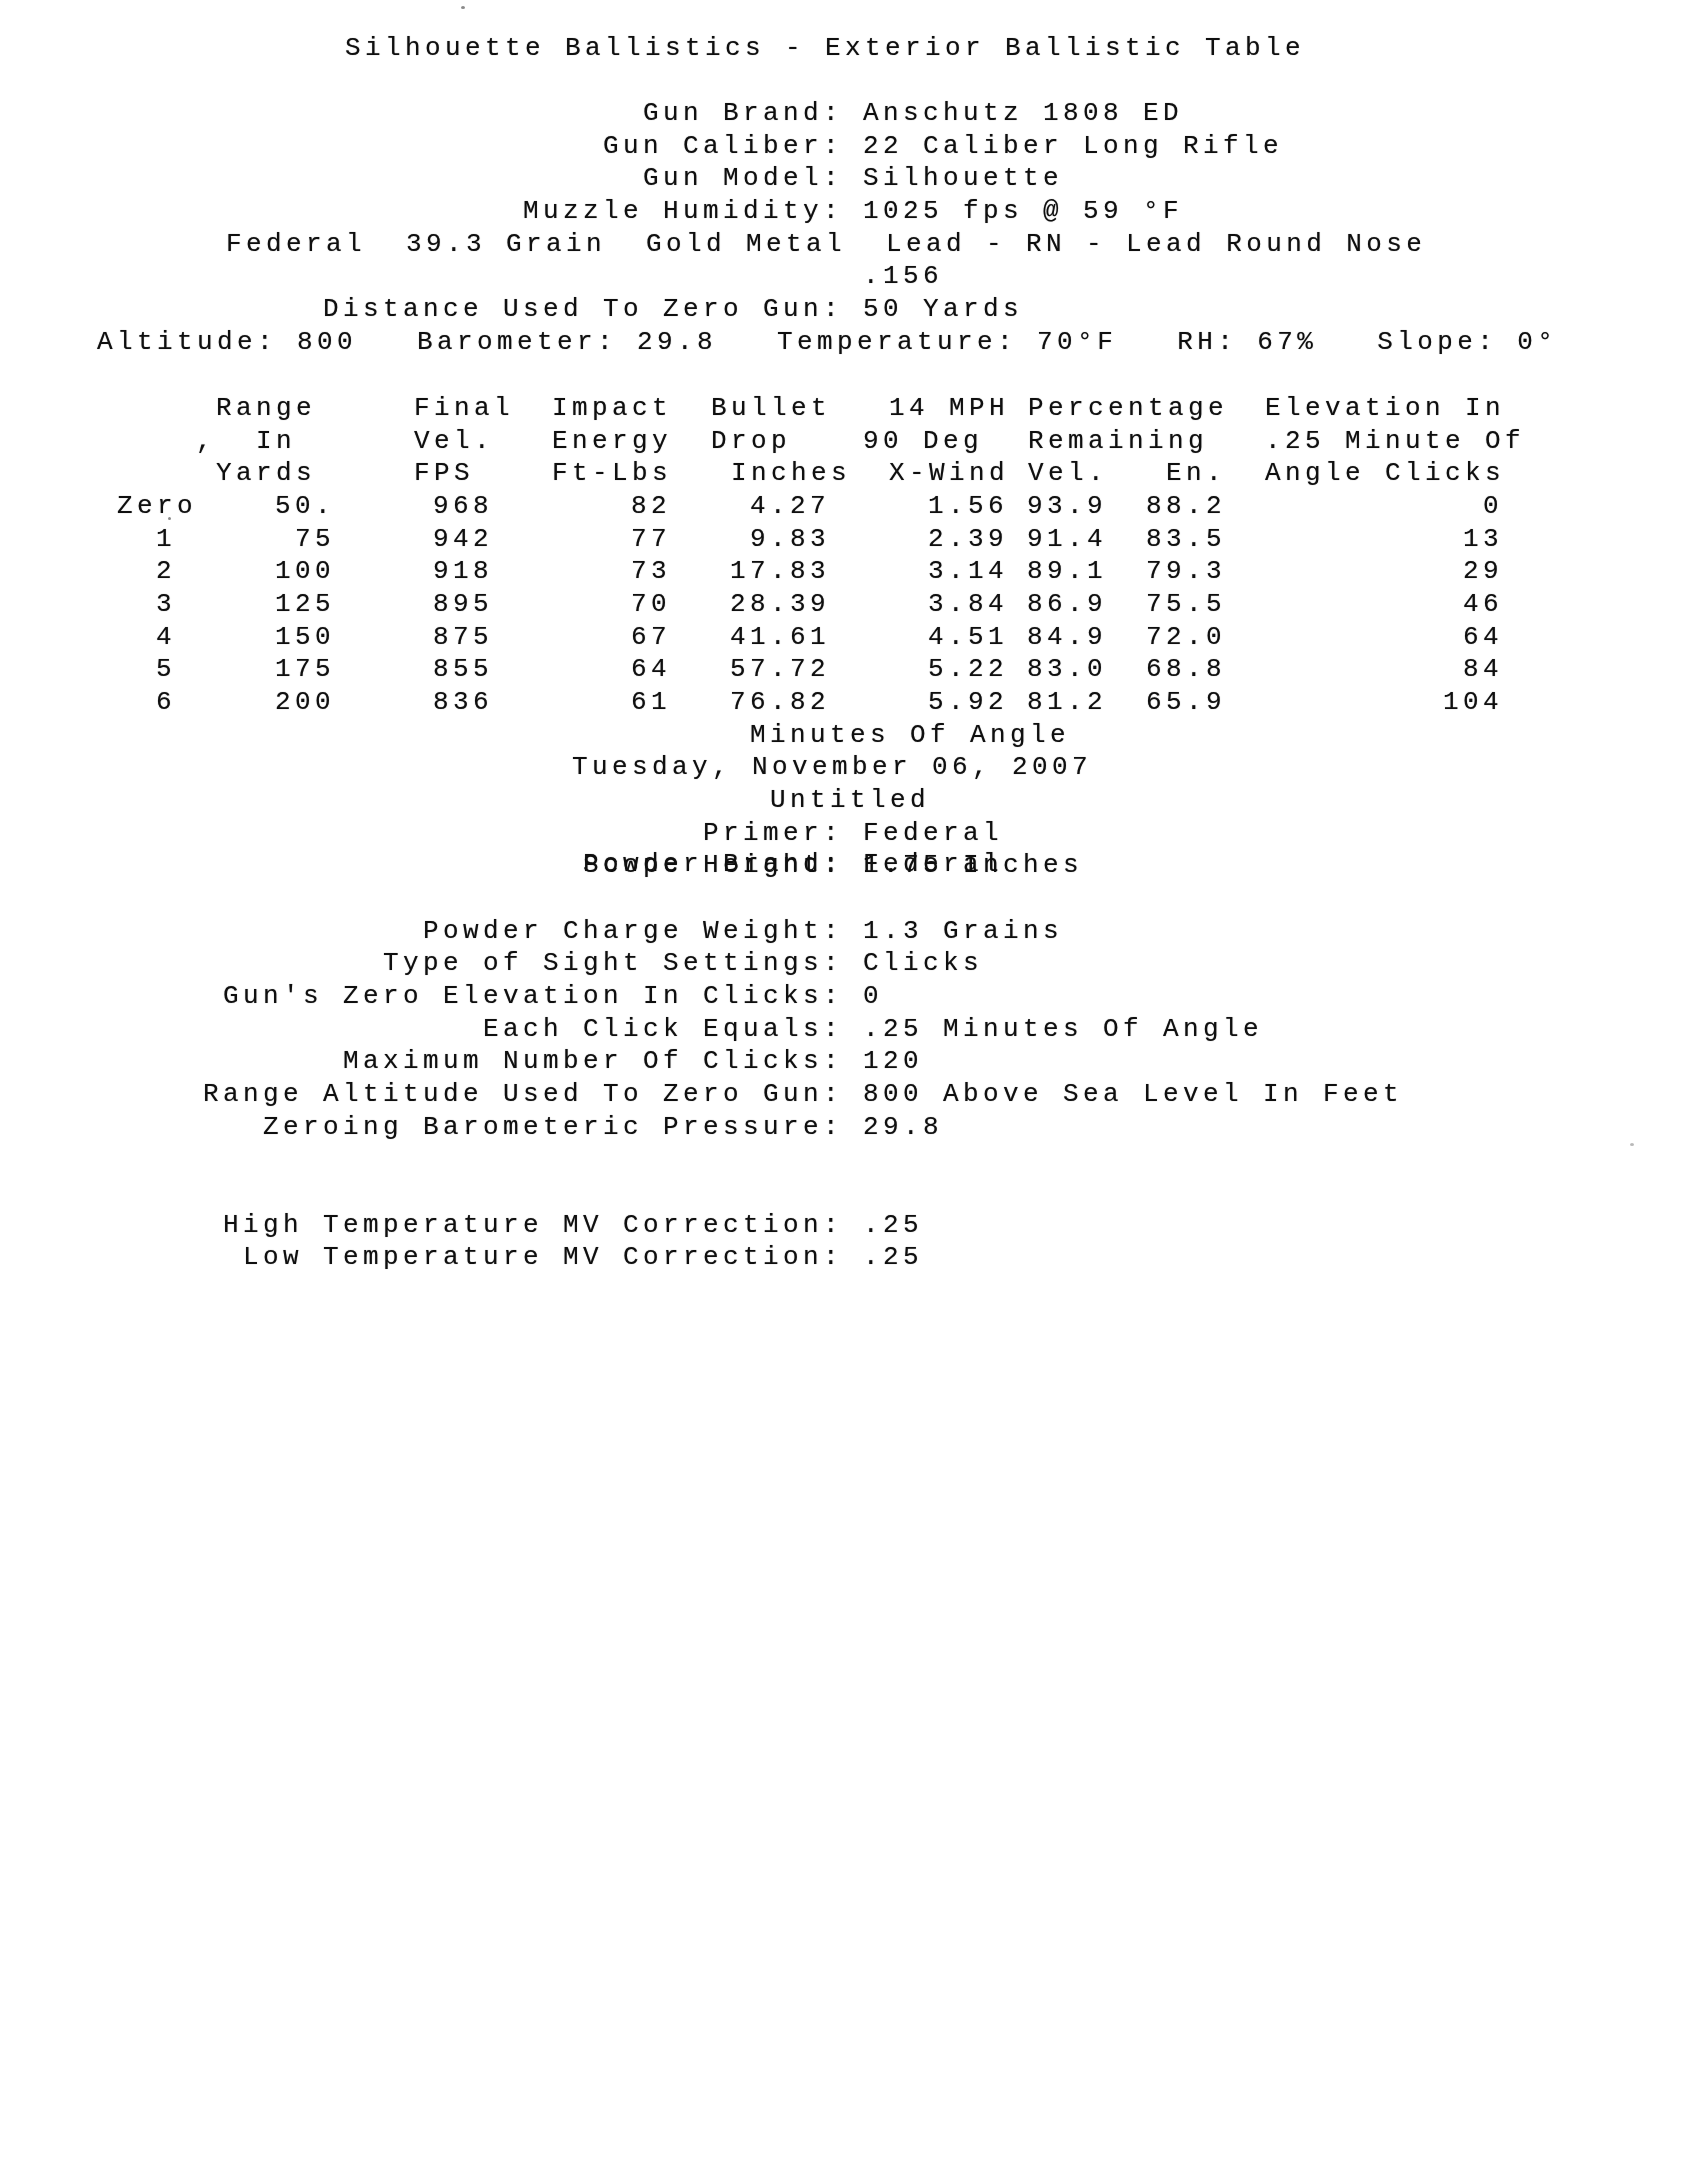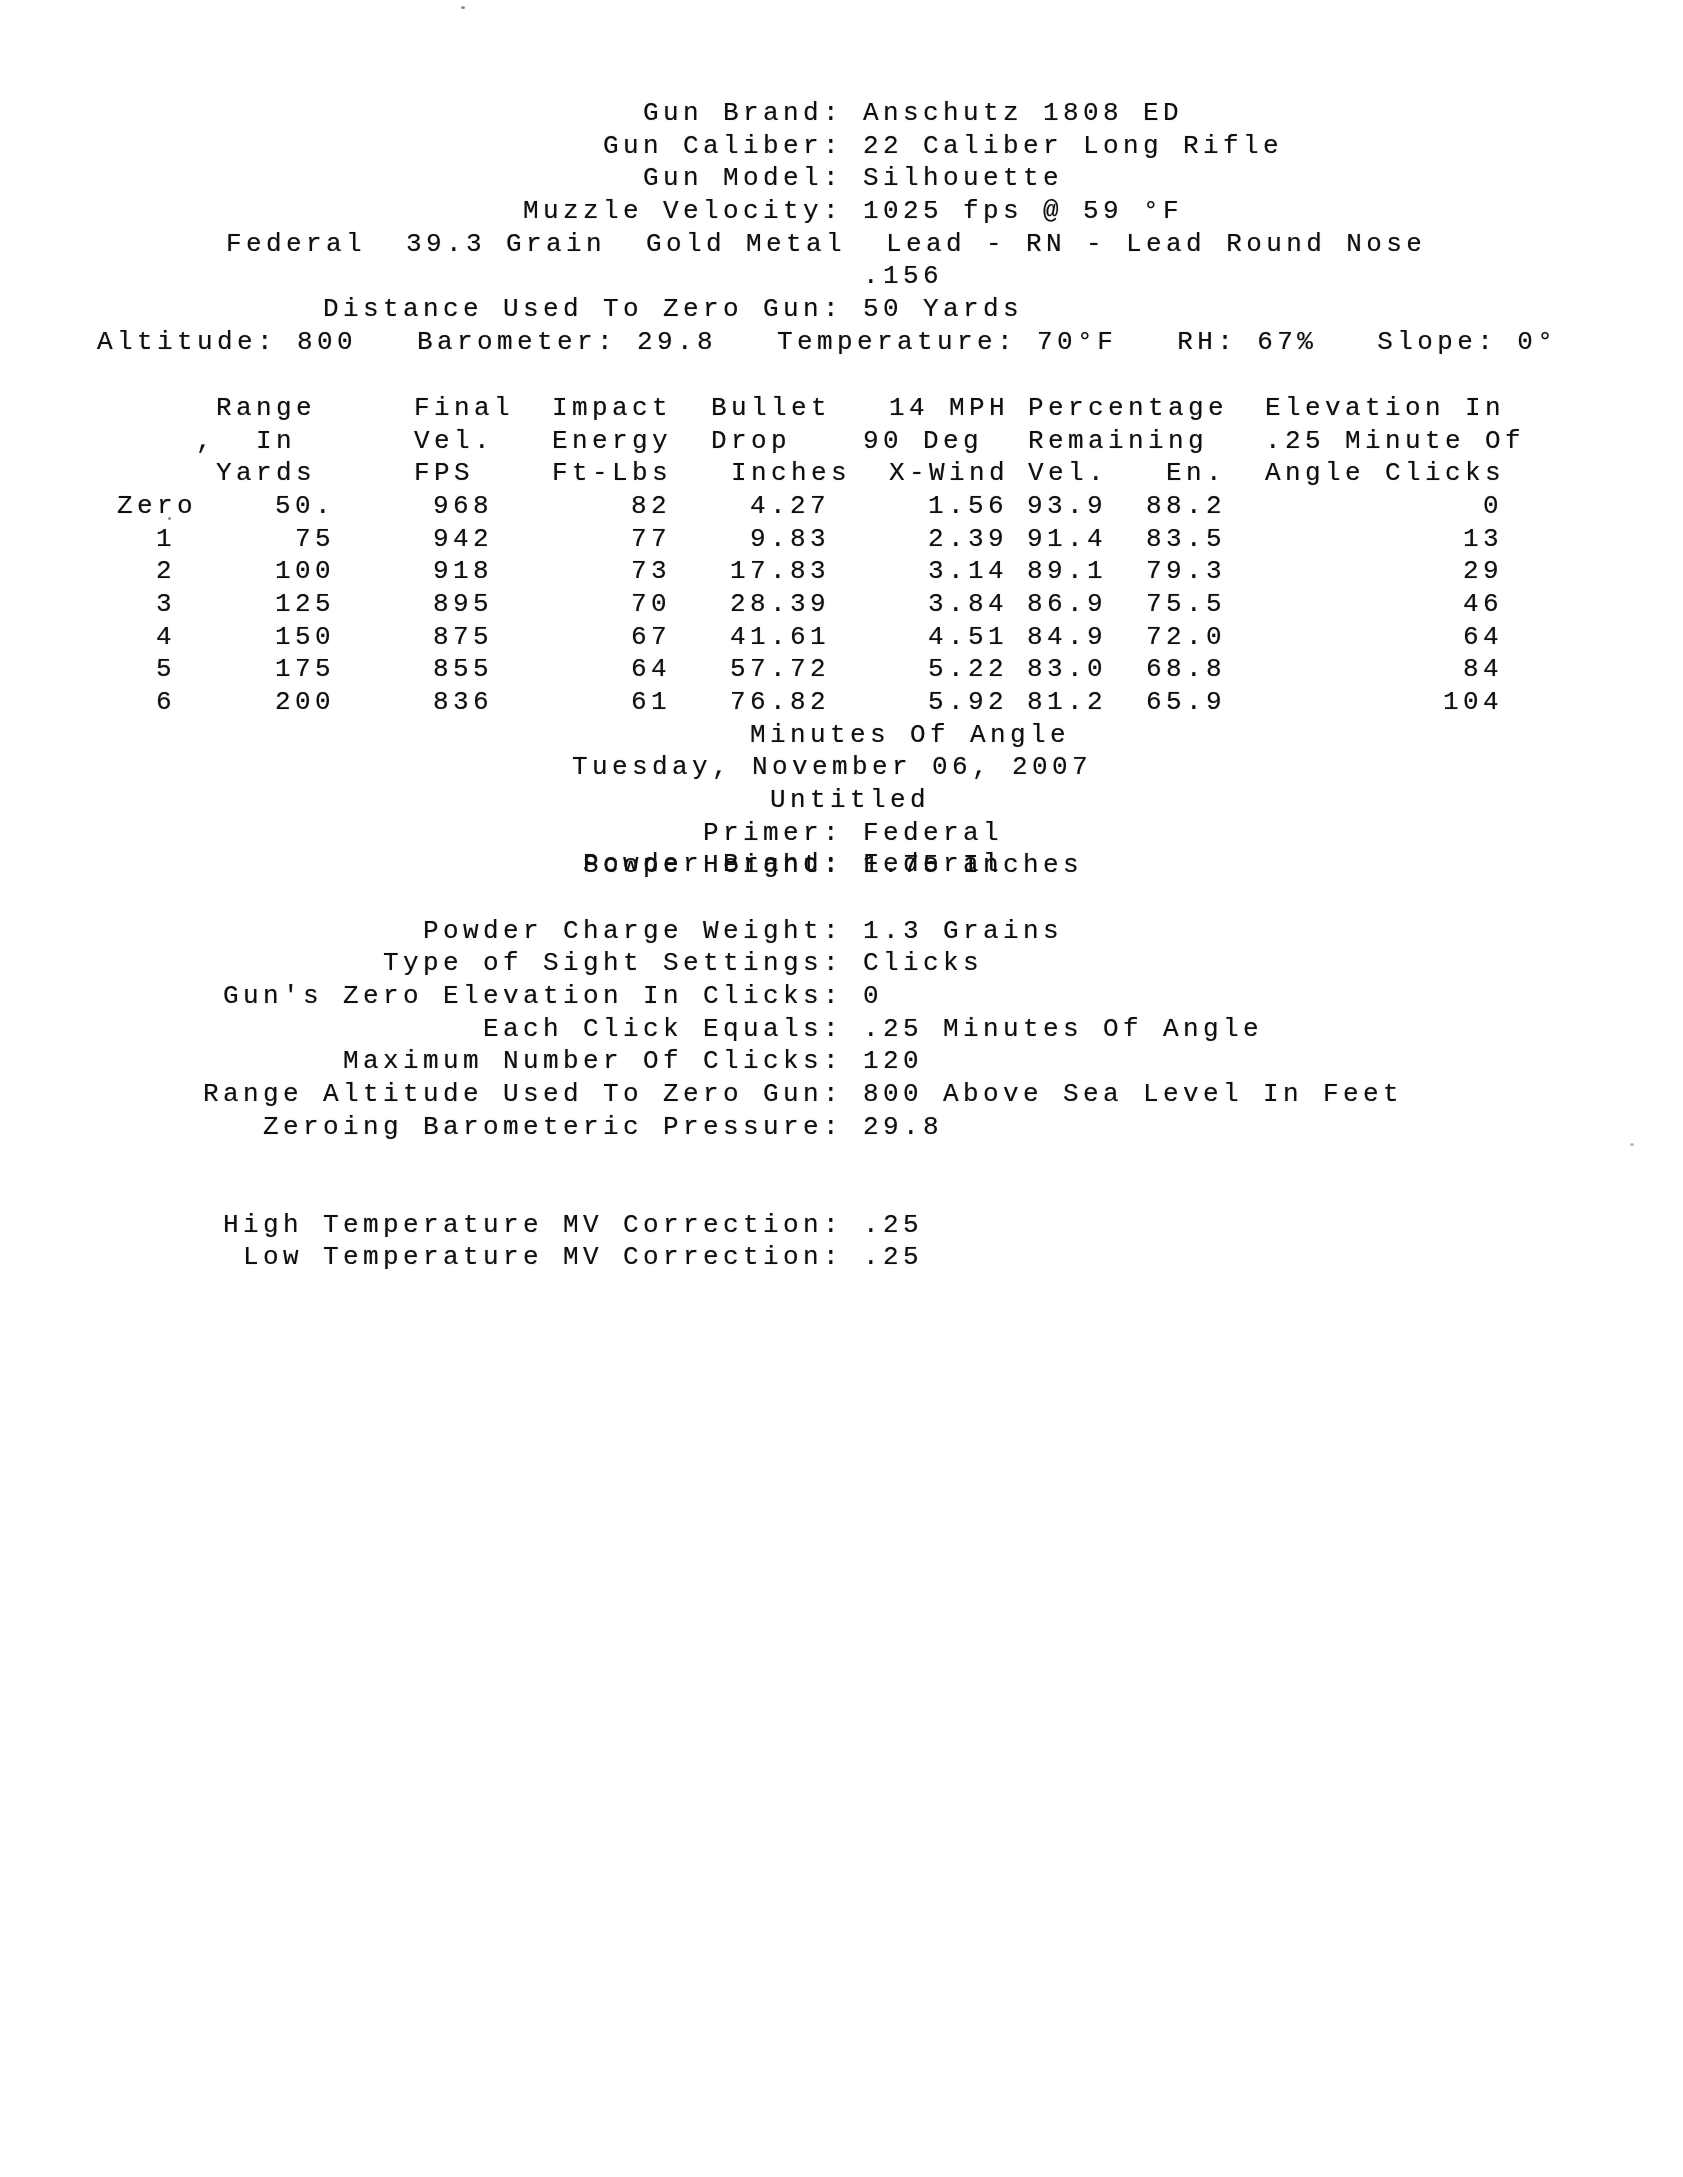--- a/index.html
+++ b/index.html
@@ -24,35 +24,38 @@
 </style>
 </head>
 <body>
 
 <div class="page">
 
   <div class="speck" style="left:461px; top:6px; width:4px; height:3px;"></div>
   <div class="speck" style="left:168px; top:517px; width:3px; height:3px;"></div>
   <div class="speck" style="left:1630px; top:1143px; width:4px; height:3px; opacity:.6;"></div>
 
+  <div class="ln" style="top:32px">
+    <span class="hc" style="left:345px">Silhouette Ballistics - Exterior Ballistic Table</span>
+  </div>
 
   <div class="ln" style="top:97px">
     <span class="lbl">Gun Brand:</span>
     <span class="val">Anschutz 1808 ED</span>
   </div>
   <div class="ln" style="top:130px">
     <span class="lbl">Gun Caliber:</span>
     <span class="val">22 Caliber Long Rifle</span>
   </div>
   <div class="ln" style="top:162px">
     <span class="lbl">Gun Model:</span>
     <span class="val">Silhouette</span>
   </div>
   <div class="ln" style="top:195px">
-    <span class="lbl">Muzzle Velocity:</span>
+    <span class="lbl">Muzzle Humidity:</span>
     <span class="val">1025 fps @ 59 °F</span>
   </div>
   <div class="ln" style="top:228px">
     <span class="hc" style="left:226px">Federal  39.3 Grain  Gold Metal  Lead - RN - Lead Round Nose</span>
   </div>
   <div class="ln" style="top:260px">
     <span class="val">.156</span>
   </div>
   <div class="ln" style="top:293px">
     <span class="lbl">Distance Used To Zero Gun:</span>

